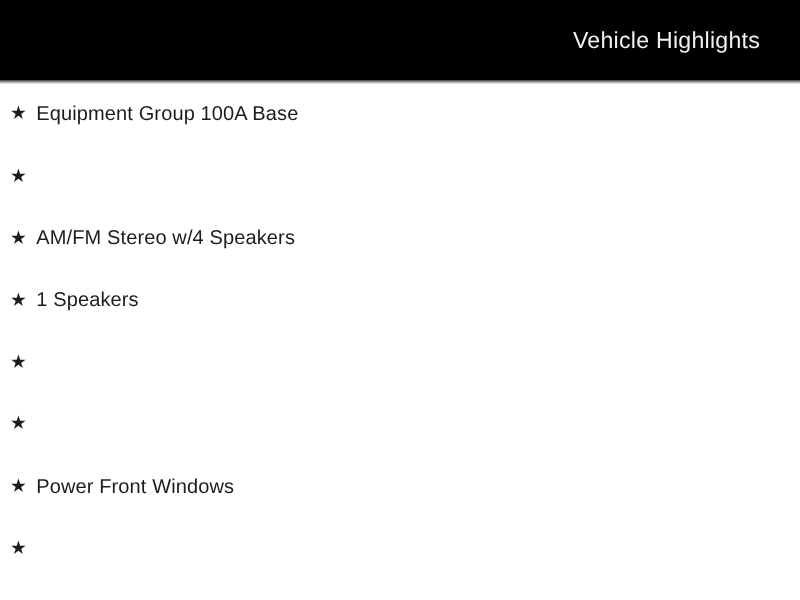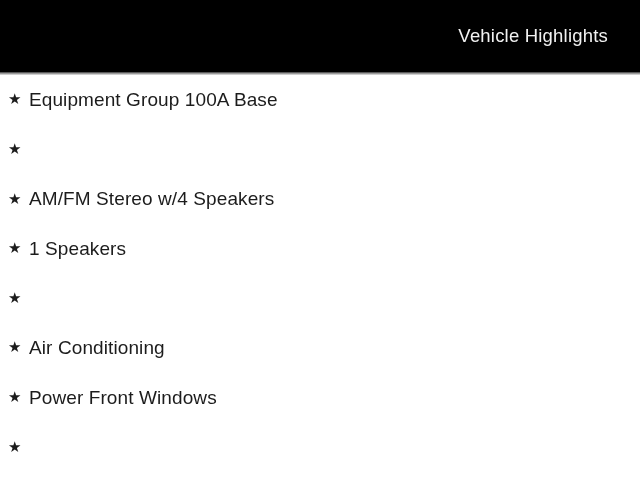--- a/index.html
+++ b/index.html
@@ -7,21 +7,21 @@
     padding: 0;
   }
   body {
     width: 640px;
     height: 480px;
     overflow: hidden;
     background: var(--body_bg, #ffffff);
     font-family: "Liberation Sans", "DejaVu Sans", sans-serif;
   }
   .header {
-    height: 72px;
+    height: 64px;
     background: var(--header_bg, #000000);
     display: flex;
     align-items: center;
     justify-content: flex-end;
     padding-right: 32px;
     box-sizing: border-box;
   }
   .header-title {
     color: var(--header_text, #f1f1f1);
     font-size: 18.5px;
@@ -49,21 +49,21 @@
   .star {
     display: inline-block;
     width: 21px;
     font-family: "DejaVu Sans", sans-serif;
     font-size: 15px;
     line-height: 1;
     color: var(--item_text, #1c1c1c);
     transform: translateY(-0.5px);
   }
   .highlight-label {
-    font-size: 19px;
+    font-size: 16px;
     color: var(--item_text, #1c1c1c);
     letter-spacing: 0.1px;
     text-align: center;
   }
 </style>
 </head>
 <body style="--header_bg: #000000; --header_text: #f1f1f1; --body_bg: #ffffff; --item_text: #1c1c1c;">
 
 <div class="header">
   <span class="header-title">Vehicle Highlights</span>
@@ -89,21 +89,20 @@
     <span class="star">★</span>
     <span class="highlight-label">1 Speakers</span>
   </li>
 
   <li class="highlight-item">
     <span class="star">★</span>
   </li>
 
   <li class="highlight-item">
     <span class="star">★</span>
-    <span class="highlight-label">Air Conditioning</span>
   </li>
 
   <li class="highlight-item">
     <span class="star">★</span>
     <span class="highlight-label">Power Front Windows</span>
   </li>
 
   <li class="highlight-item">
     <span class="star">★</span>
   </li>

